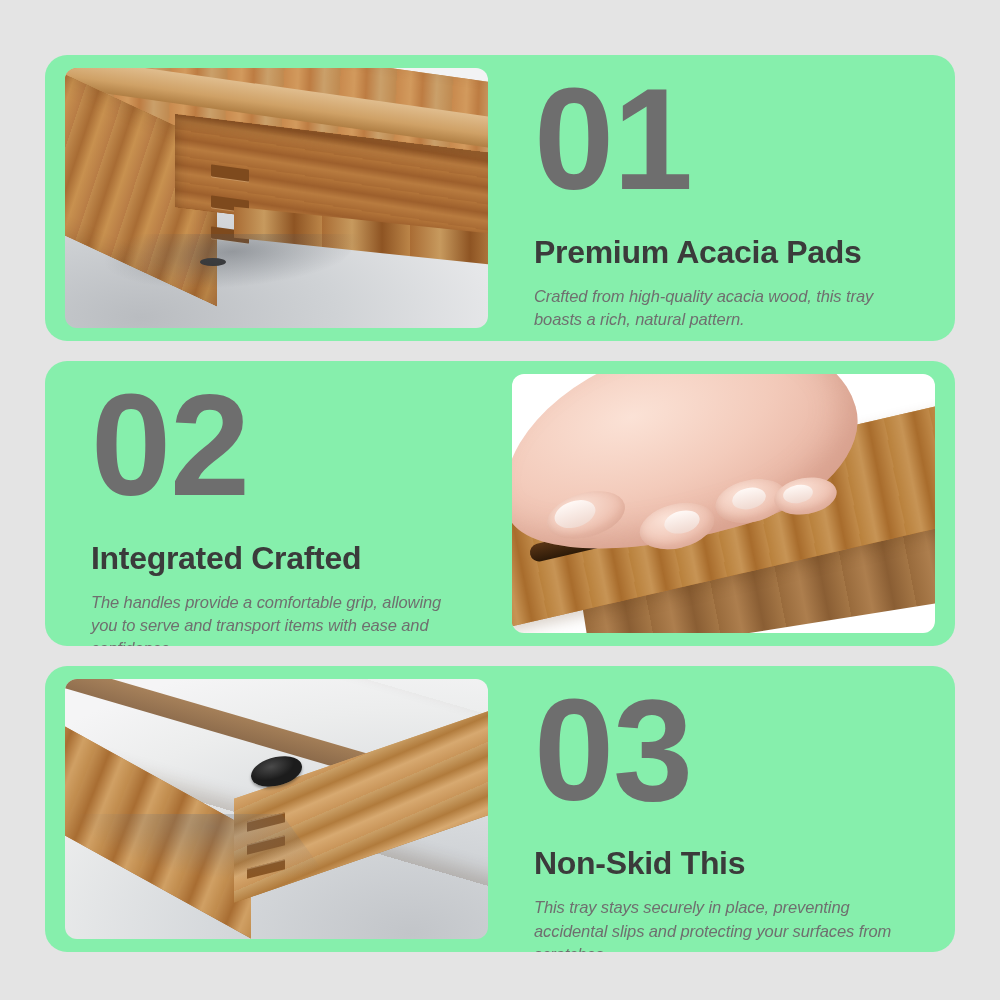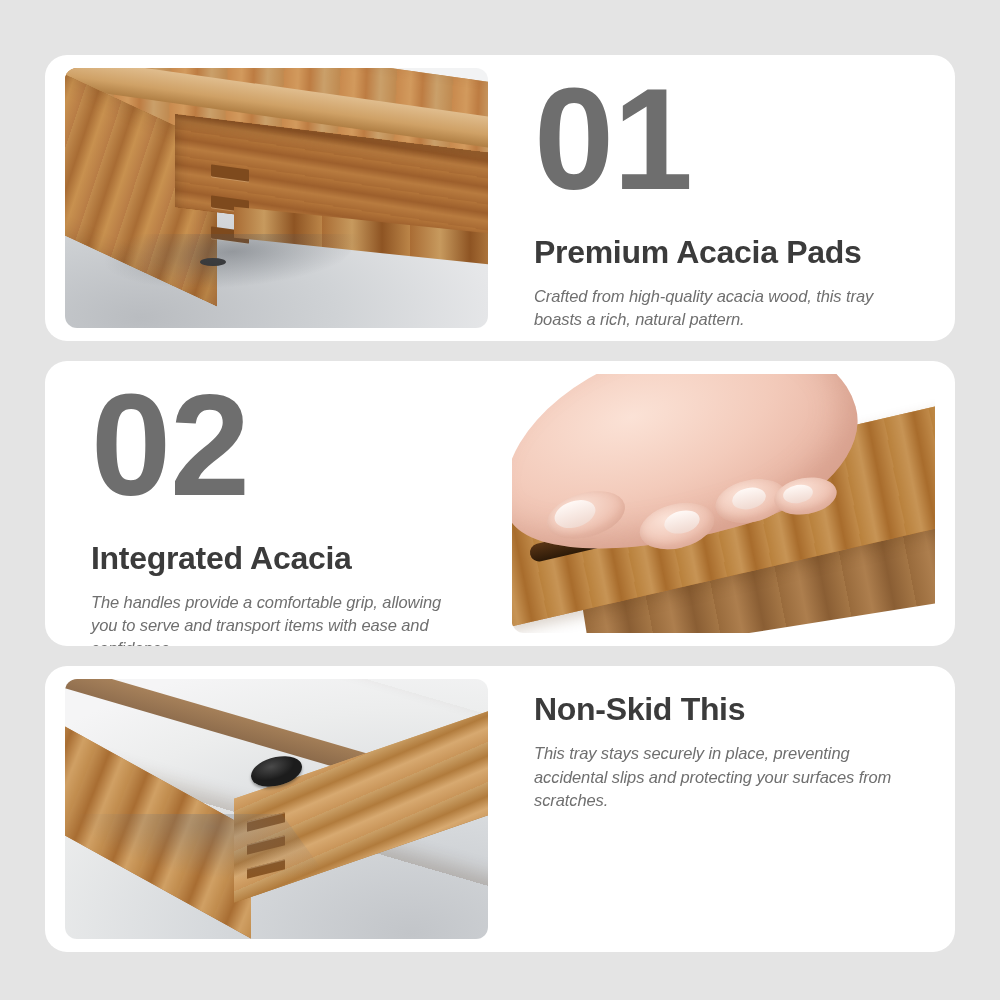--- a/index.html
+++ b/index.html
@@ -23,21 +23,21 @@
     padding: 55px 45px 48px 45px;
     display: flex;
     flex-direction: column;
     gap: 20px;
   }
 
   
   .card {
     position: relative;
     flex: 1 1 0;
-    background: #ffffff;
+    background: #86efac;
     border-radius: 22px;
     display: flex;
     align-items: stretch;
     overflow: hidden;
   }
 
   .card.reverse { flex-direction: row-reverse; }
 
   
   .media {
@@ -344,38 +344,39 @@
         <div class="finger f3"></div>
         <div class="finger f4"></div>
         <div class="nail n1"></div>
         <div class="nail n2"></div>
         <div class="nail n3"></div>
         <div class="nail n4"></div>
       </div>
     </div>
     <div class="body">
       <div class="bignum">02</div>
-      <div class="title">Integrated Acacia</div>
+      <div class="title">Integrated Crafted</div>
       <div class="desc">The handles provide a comfortable grip, allowing you to serve and transport items with ease and confidence.</div>
     </div>
   </div>
 
   <div class="card">
     <div class="media">
       <div class="photo p3">
         <div class="base"></div>
         <div class="inner-rim"></div>
         <div class="side-left"></div>
         <div class="side-right"></div>
         <div class="pad"></div>
         <div class="dove3 e1"></div>
         <div class="dove3 e2"></div>
         <div class="dove3 e3"></div>
         <div class="shadow3"></div>
       </div>
     </div>
     <div class="body">
+      <div class="bignum">03</div>
       <div class="title">Non-Skid This</div>
       <div class="desc">This tray stays securely in place, preventing accidental slips and protecting your surfaces from scratches.</div>
     </div>
   </div>
 
 </div>
 
 </body></html>

